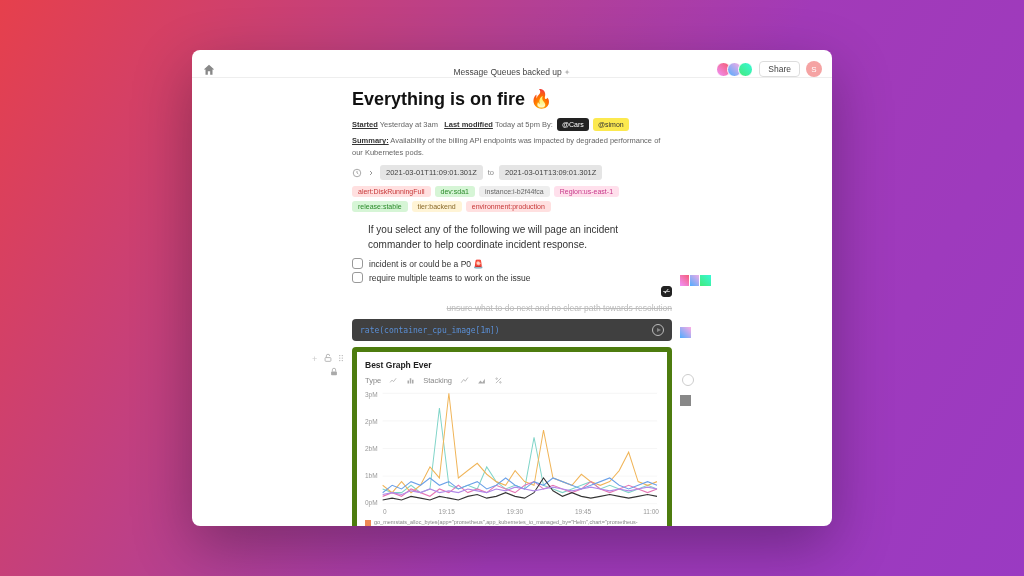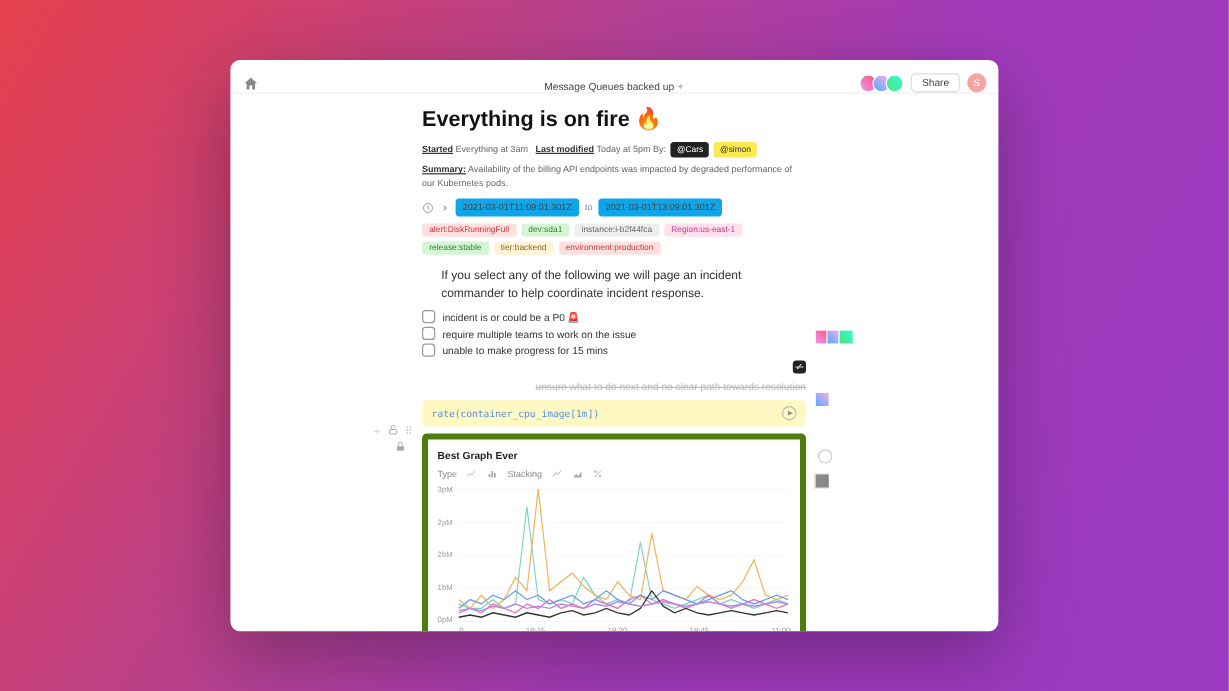--- a/index.html
+++ b/index.html
@@ -33,42 +33,42 @@
 .content { flex: 1; overflow-y: auto; padding: 10px 0 0 0; position: relative; }
 .doc { width: 320px; margin-left: 160px; }
 .h1 { font-size: 18px; font-weight: 700; color: #111; margin-bottom: 8px; }
 .meta-row { font-size: 7.5px; color: #666; margin-bottom: 4px; line-height: 1.6;}
 .meta-row b { color: #333; font-weight: 600; text-decoration: underline; }
 .by-pill { display: inline-block; padding: 1px 5px; border-radius: 3px; font-size: 7px; margin-left: 2px;}
 .by-pill.dark { background: #222; color: #fff; }
 .by-pill.yel { background: #fce94f; color: #333; }
 .time-row { display: flex; align-items: center; gap: 5px; margin: 6px 0; font-size: 7.5px;}
 .clock-ic { width: 10px; height: 10px; color: #999; }
-.time-box { background: #0ea5e9; padding: 3px 6px; border-radius: 3px; color: #444; font-size: 7.5px; min-width: 95px;}
+.time-box { background: #e5e5e5; padding: 3px 6px; border-radius: 3px; color: #444; font-size: 7.5px; min-width: 95px;}
 .time-to { color: #888; font-size: 7.5px;}
 .chev-ic { width: 8px; height: 8px; color: #999;}
 .tags { display: flex; flex-wrap: wrap; gap: 4px; margin: 6px 0 10px; }
 .tag { font-size: 7px; padding: 2px 6px; border-radius: 3px; }
 .tag.red { background: #ffe0e0; color: #c73838; }
 .tag.grn { background: #d6f5d6; color: #2a8a2a; }
 .tag.gry { background: #eee; color: #666; }
 .tag.pnk { background: #ffe0ec; color: #c7388a; }
 .tag.ylw { background: #fff4d6; color: #8a6a2a; }
 .body-text { font-size: 10px; color: #333; line-height: 1.5; margin: 8px 16px 6px; }
 .check-row { display: flex; align-items: flex-end; gap: 6px; font-size: 8.5px; color: #333; margin: 3px 0; }
 .check-row.done { color: #bbb; text-decoration: line-through; flex-direction: column; }
 .cb { width: 11px; height: 11px; border: 1.2px solid #999; border-radius: 3px; flex-shrink: 0; display:flex;align-items:center;justify-content:center;}
 .cb.checked { background: #222; border-color: #222; }
 .cb.checked::after { content: "✓"; color: #fff; font-size: 8px; }
 .gutter { position: absolute; left: 128px; width: 28px; display: flex; flex-direction: column; gap: 4px; align-items: center;}
 .gutter.g1 { top: 275px; }
 .gut-ic { width: 10px; height: 10px; color: #aaa; }
 .gut-row { display: flex; gap: 3px; align-items: center;}
 .plus { position: absolute; left: 120px; top: 276px; font-size: 9px; color: #ccc;}
-.code-block { background: #fef9c3; border-radius: 4px; padding: 5px 8px; font-size: 8px; font-family: monospace; color: #5a8fd6; margin: 6px 0; display: flex; align-items: center; position: relative;}
+.code-block { background: #404040; border-radius: 4px; padding: 5px 8px; font-size: 8px; font-family: monospace; color: #5a8fd6; margin: 6px 0; display: flex; align-items: center; position: relative;}
 .code-block .play { margin-left: auto; width: 12px; height: 12px; border: 1px solid #bbb; border-radius: 50%; display: flex; align-items: center; justify-content: center;}
 .play::after { content: ""; border-left: 4px solid #888; border-top: 2.5px solid transparent; border-bottom: 2.5px solid transparent; margin-left: 1px;}
 .graph-card { border: 5px solid #4d7c0f; border-radius: 4px; padding: 8px; margin-top: 4px;}
 .graph-title { font-size: 8.5px; font-weight: 600; margin-bottom: 6px; color: #222;}
 .graph-toolbar { display: flex; gap: 8px; align-items: center; font-size: 7.5px; color: #888; margin-bottom: 6px;}
 .tool-ic { width: 9px; height: 9px; color: #aaa;}
 .chart-area { height: 115px; position: relative; }
 .chart-svg { width: 100%; height: 100%; }
 .xlabels { display: flex; justify-content: space-between; font-size: 6.5px; color: #999; padding: 2px 0 0 18px;}
 .ylabels { position: absolute; left: 0; top: 0; height: 100%; display: flex; flex-direction: column; justify-content: space-between; font-size: 6.5px; color: #999;}
@@ -100,21 +100,21 @@
       <button class="share-btn">Share</button>
       <div class="me-av">S</div>
     </div>
   </div>
 
   <div class="content">
     <div class="doc">
       <h1 class="h1">Everything is on fire 🔥</h1>
 
       <div class="meta-row">
-        <b>Started</b> <span>Everything at 3am</span>&nbsp;&nbsp;
+        <b>Started</b> <span>Yesterday at 3am</span>&nbsp;&nbsp;
         <b>Last modified</b> <span>Today at 5pm</span>
         <span>By:</span>
         <span class="by-pill dark">@Cars</span>
         <span class="by-pill yel">@simon</span>
       </div>
       <div class="meta-row">
         <b>Summary:</b> <span>Availability of the billing API endpoints was impacted by degraded performance of our Kubernetes pods.</span>
       </div>
 
       <div class="time-row">
@@ -143,24 +143,20 @@
       <p class="body-text">If you select any of the following we will page an incident commander to help coordinate incident response.</p>
 
       <div id="checks">
           <div class="check-row">
             <div class="cb"></div>
             <span>incident is or could be a P0 🚨</span>
           </div>
           <div class="check-row">
             <div class="cb"></div>
             <span>require multiple teams to work on the issue</span>
-          </div>
-          <div class="check-row">
-            <div class="cb"></div>
-            <span>unable to make progress for 15 mins</span>
           </div>
           <div class="check-row done">
             <div class="cb checked"></div>
             <span>unsure what to do next and no clear path towards resolution</span>
           </div>
         </div>
 
       <div class="code-block">
         <span>rate(container_cpu_image[1m])</span>
         <div class="play"></div>

